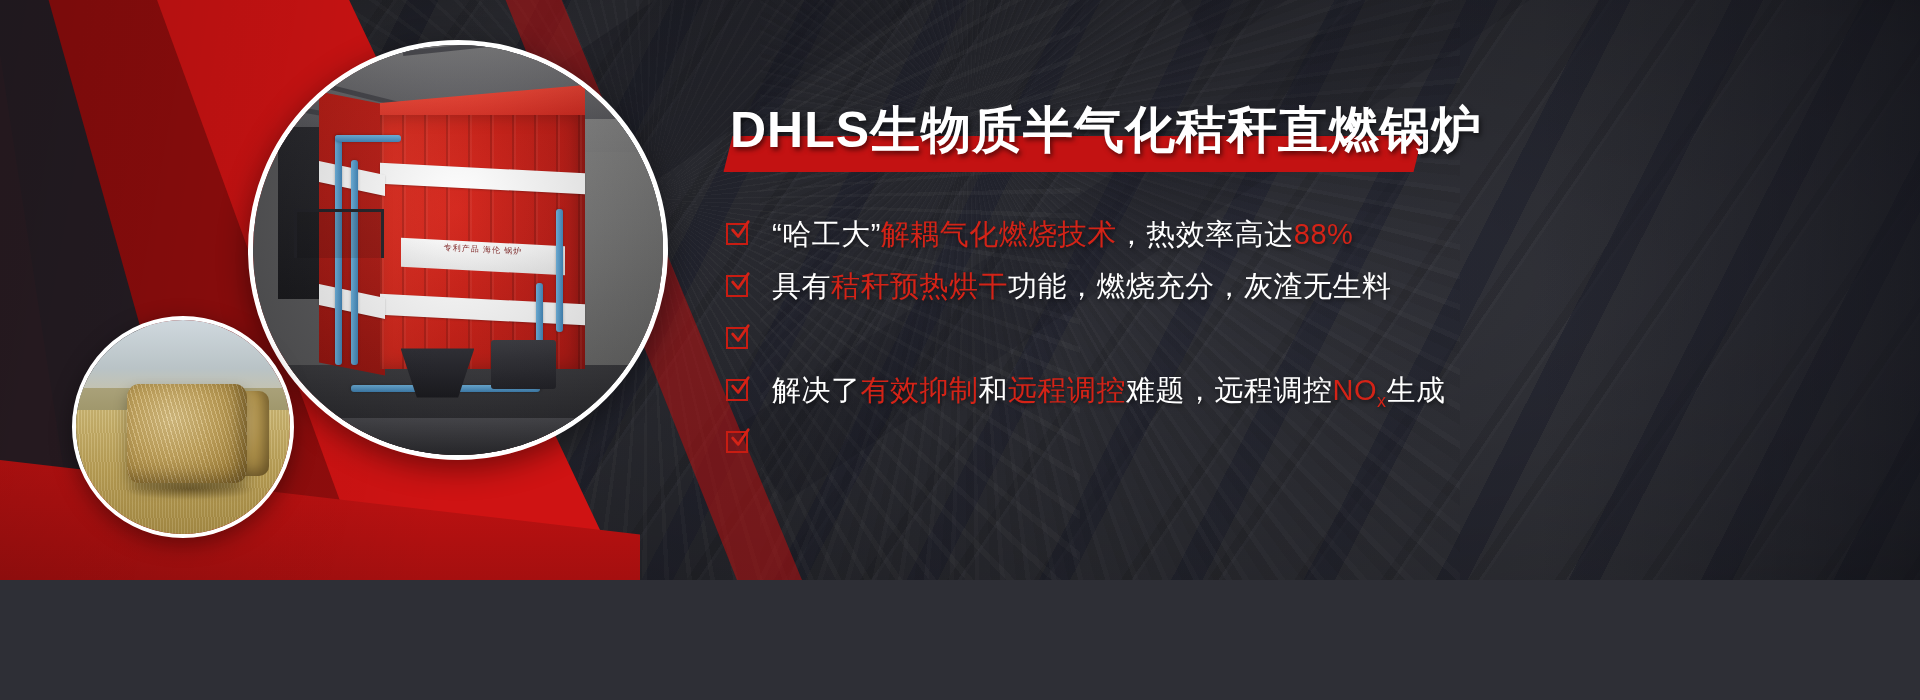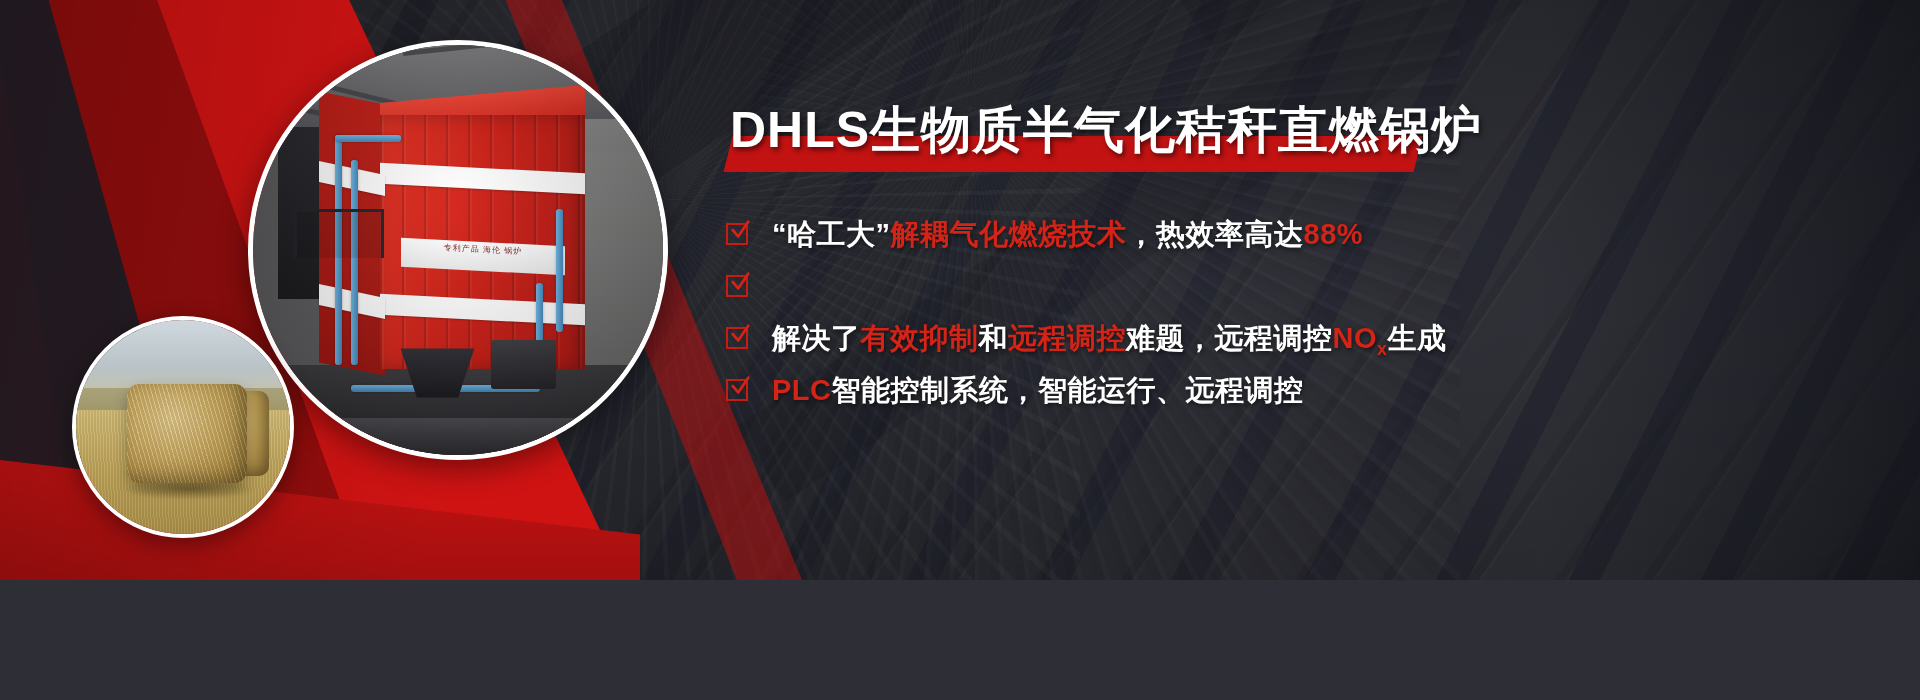--- a/index.html
+++ b/index.html
@@ -266,21 +266,21 @@
     text-shadow: 2px 3px 5px rgba(0,0,0,.55);
     line-height:68px;
   }
 
   
   .bullets {
     position:absolute; left:726px; top:210px; width:1160px;
   }
   .bullet-row {
     display:flex; align-items:center;
-    height:50px; margin-bottom:2px;font-weight:bold;
+    height:50px; margin-bottom:2px;
   }
   .check-icon {
     flex:0 0 auto; width:24px; height:24px; margin-right:22px;
     position:relative;
   }
   .check-icon .box {
     position:absolute; left:0; top:0; width:22px; height:22px;
     border:2px solid #c81c12;
   }
   .check-icon .tick {
@@ -373,20 +373,29 @@
 
   <div class="bullets">
       <div class="bullet-row">
         <span class="check-icon">
           <span class="box"></span>
           <svg class="tick" viewBox="0 0 24 24" fill="none" stroke="#d42317" stroke-width="3" stroke-linecap="round" stroke-linejoin="round">
             <path d="M4 12 L10 19 L21 3"></path>
           </svg>
         </span>
         <span class="bullet-text"><span>“哈工大”</span><span class="hl">解耦气化燃烧技术</span><span>，热效率高达</span><span class="hl">88%</span></span>
+      </div>
+      <div class="bullet-row">
+        <span class="check-icon">
+          <span class="box"></span>
+          <svg class="tick" viewBox="0 0 24 24" fill="none" stroke="#d42317" stroke-width="3" stroke-linecap="round" stroke-linejoin="round">
+            <path d="M4 12 L10 19 L21 3"></path>
+          </svg>
+        </span>
+        <span class="bullet-text"><span>具有</span><span class="hl">秸秆预热烘干</span><span>功能，燃烧充分，灰渣无生料</span></span>
       </div>
       <div class="bullet-row">
         <span class="check-icon">
           <span class="box"></span>
           <svg class="tick" viewBox="0 0 24 24" fill="none" stroke="#d42317" stroke-width="3" stroke-linecap="round" stroke-linejoin="round">
             <path d="M4 12 L10 19 L21 3"></path>
           </svg>
         </span>
       </div>
       <div class="bullet-row">
@@ -398,17 +407,16 @@
         </span>
         <span class="bullet-text"><span>解决了</span><span class="hl">有效抑制</span><span>和</span><span class="hl">远程调控</span><span>难题，远程调控</span><span class="hl">NO</span><sub class="hl">x</sub><span>生成</span></span>
       </div>
       <div class="bullet-row">
         <span class="check-icon">
           <span class="box"></span>
           <svg class="tick" viewBox="0 0 24 24" fill="none" stroke="#d42317" stroke-width="3" stroke-linecap="round" stroke-linejoin="round">
             <path d="M4 12 L10 19 L21 3"></path>
           </svg>
         </span>
-        <span class="bullet-text"><span class="hl">PLC</span><span>智能控制系统，智能运行、远程调控</span></span>
       </div>
     </div>
 
 </div>
 
 </body></html>

